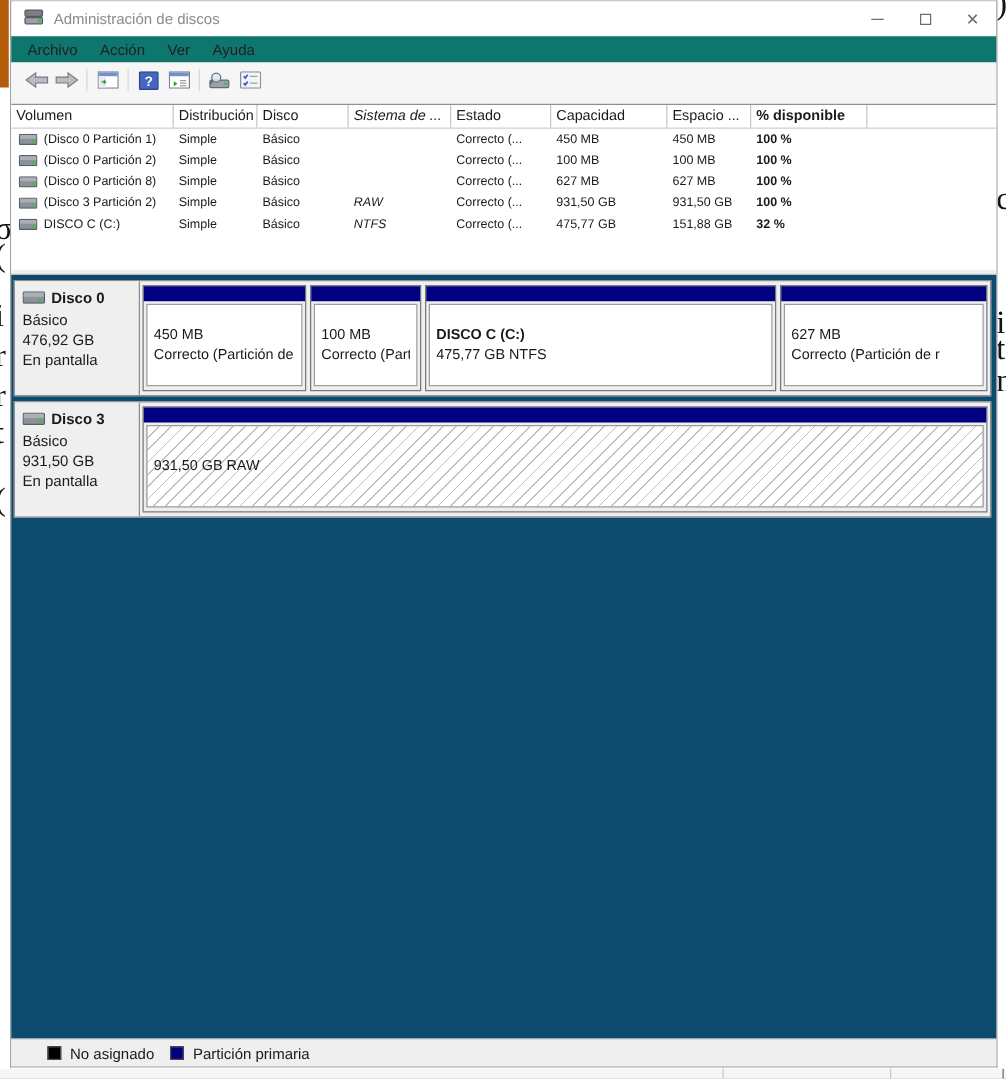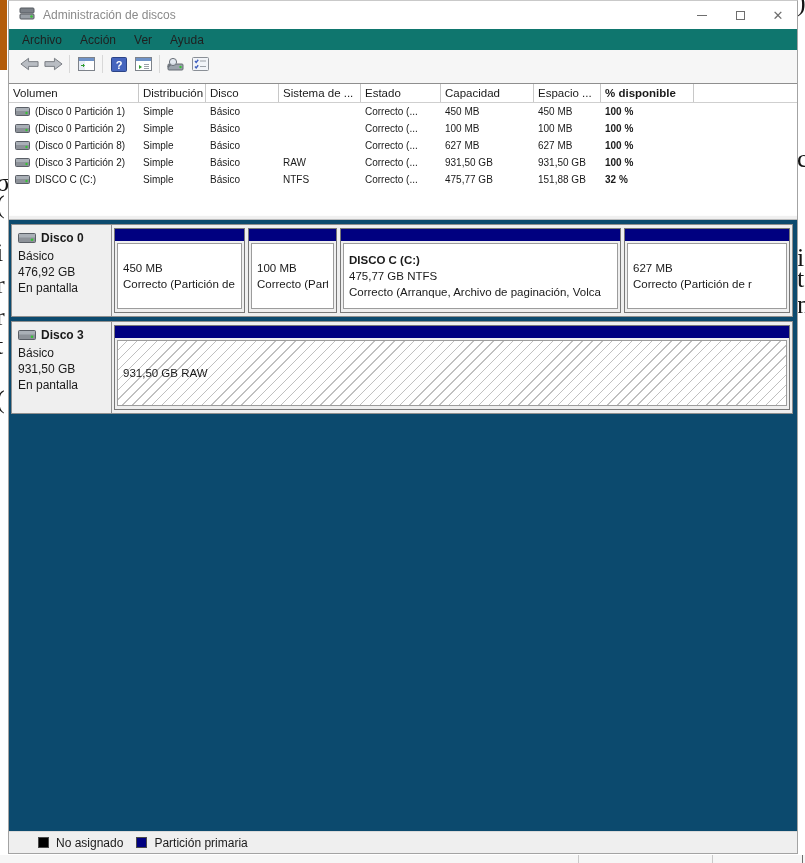--- a/index.html
+++ b/index.html
@@ -44,21 +44,21 @@
   .toolbar{height:33px;background:#f6f6f6;display:flex;align-items:flex-start;padding:4px 0 0 8px;box-sizing:border-box;flex:0 0 auto;}
   .tb-icon{width:24px;height:20px;display:flex;align-items:center;justify-content:center;}
   .tb-sep{width:1px;height:18px;background:#d8d8d8;margin:1px 4px;}
 
   
   .vol-list{height:131px;background:#fff;border-top:1px solid #8f8f8f;flex:0 0 auto;overflow:hidden;}
   .vl-header{display:flex;height:18px;align-items:stretch;border-bottom:1px solid #cfcfcf;background:#ffffff;}
   .vl-hcell{display:flex;align-items:center;padding-left:4px;border-right:1px solid #c8c8c8;box-sizing:border-box;overflow:hidden;white-space:nowrap;font-size:11.5px;}
   .vl-row{display:flex;height:17px;align-items:center;overflow:hidden;}
   .vl-cell{padding-left:4px;box-sizing:border-box;overflow:hidden;white-space:nowrap;font-size:10px;display:flex;align-items:center;}
-  .c0{width:130px;}.c1{width:67px;}.c2{width:73px;}.c3{width:82px;}
+  .c0{width:130px;}.c1{width:67px;}.c2{width:73px;}.c3{width:82px;font-style:italic;}
   .c4{width:80px;}.c5{width:93px;}.c6{width:67px;}.c7{width:93px;font-weight:bold;}
   .cf{flex:1;border-right:none;}
   .vol-icon{margin:0 5px 0 2px;flex:0 0 auto;}
 
   
   .splitter{height:5px;background:#f0f0f0;border-top:1px solid #fdfdfd;border-bottom:1px solid #bdbdbd;box-sizing:border-box;flex:0 0 auto;}
 
   
   .disk-area{flex:1;background:#0c4a6e;padding:4px 4px 0 2px;box-sizing:border-box;overflow:hidden;}
   .disk-row{display:flex;border:1px solid #8f8f8f;height:93px;margin-bottom:4px;background:#efefef;box-sizing:border-box;}
@@ -330,21 +330,20 @@
           <div class="part-body">
             <div class="pline">100 MB</div>
             <div class="pline">Correcto (Partic</div>
           </div>
         </div>
         <div class="part-cell" style="width:281px;flex:0 0 auto;">
           <div class="part-bar" style="background-color: rgb(0, 0, 128);"></div>
           <div class="part-body">
             <div class="pline bold">DISCO C  (C:)</div>
             <div class="pline">475,77 GB NTFS</div>
-            <div class="pline">Correcto (Arranque, Archivo de paginación, Volca</div>
           </div>
         </div>
         <div class="part-cell" style="flex:1;">
           <div class="part-bar" style="background-color: rgb(0, 0, 128);"></div>
           <div class="part-body">
             <div class="pline">627 MB</div>
             <div class="pline">Correcto (Partición de r</div>
           </div>
         </div>
       </div>

